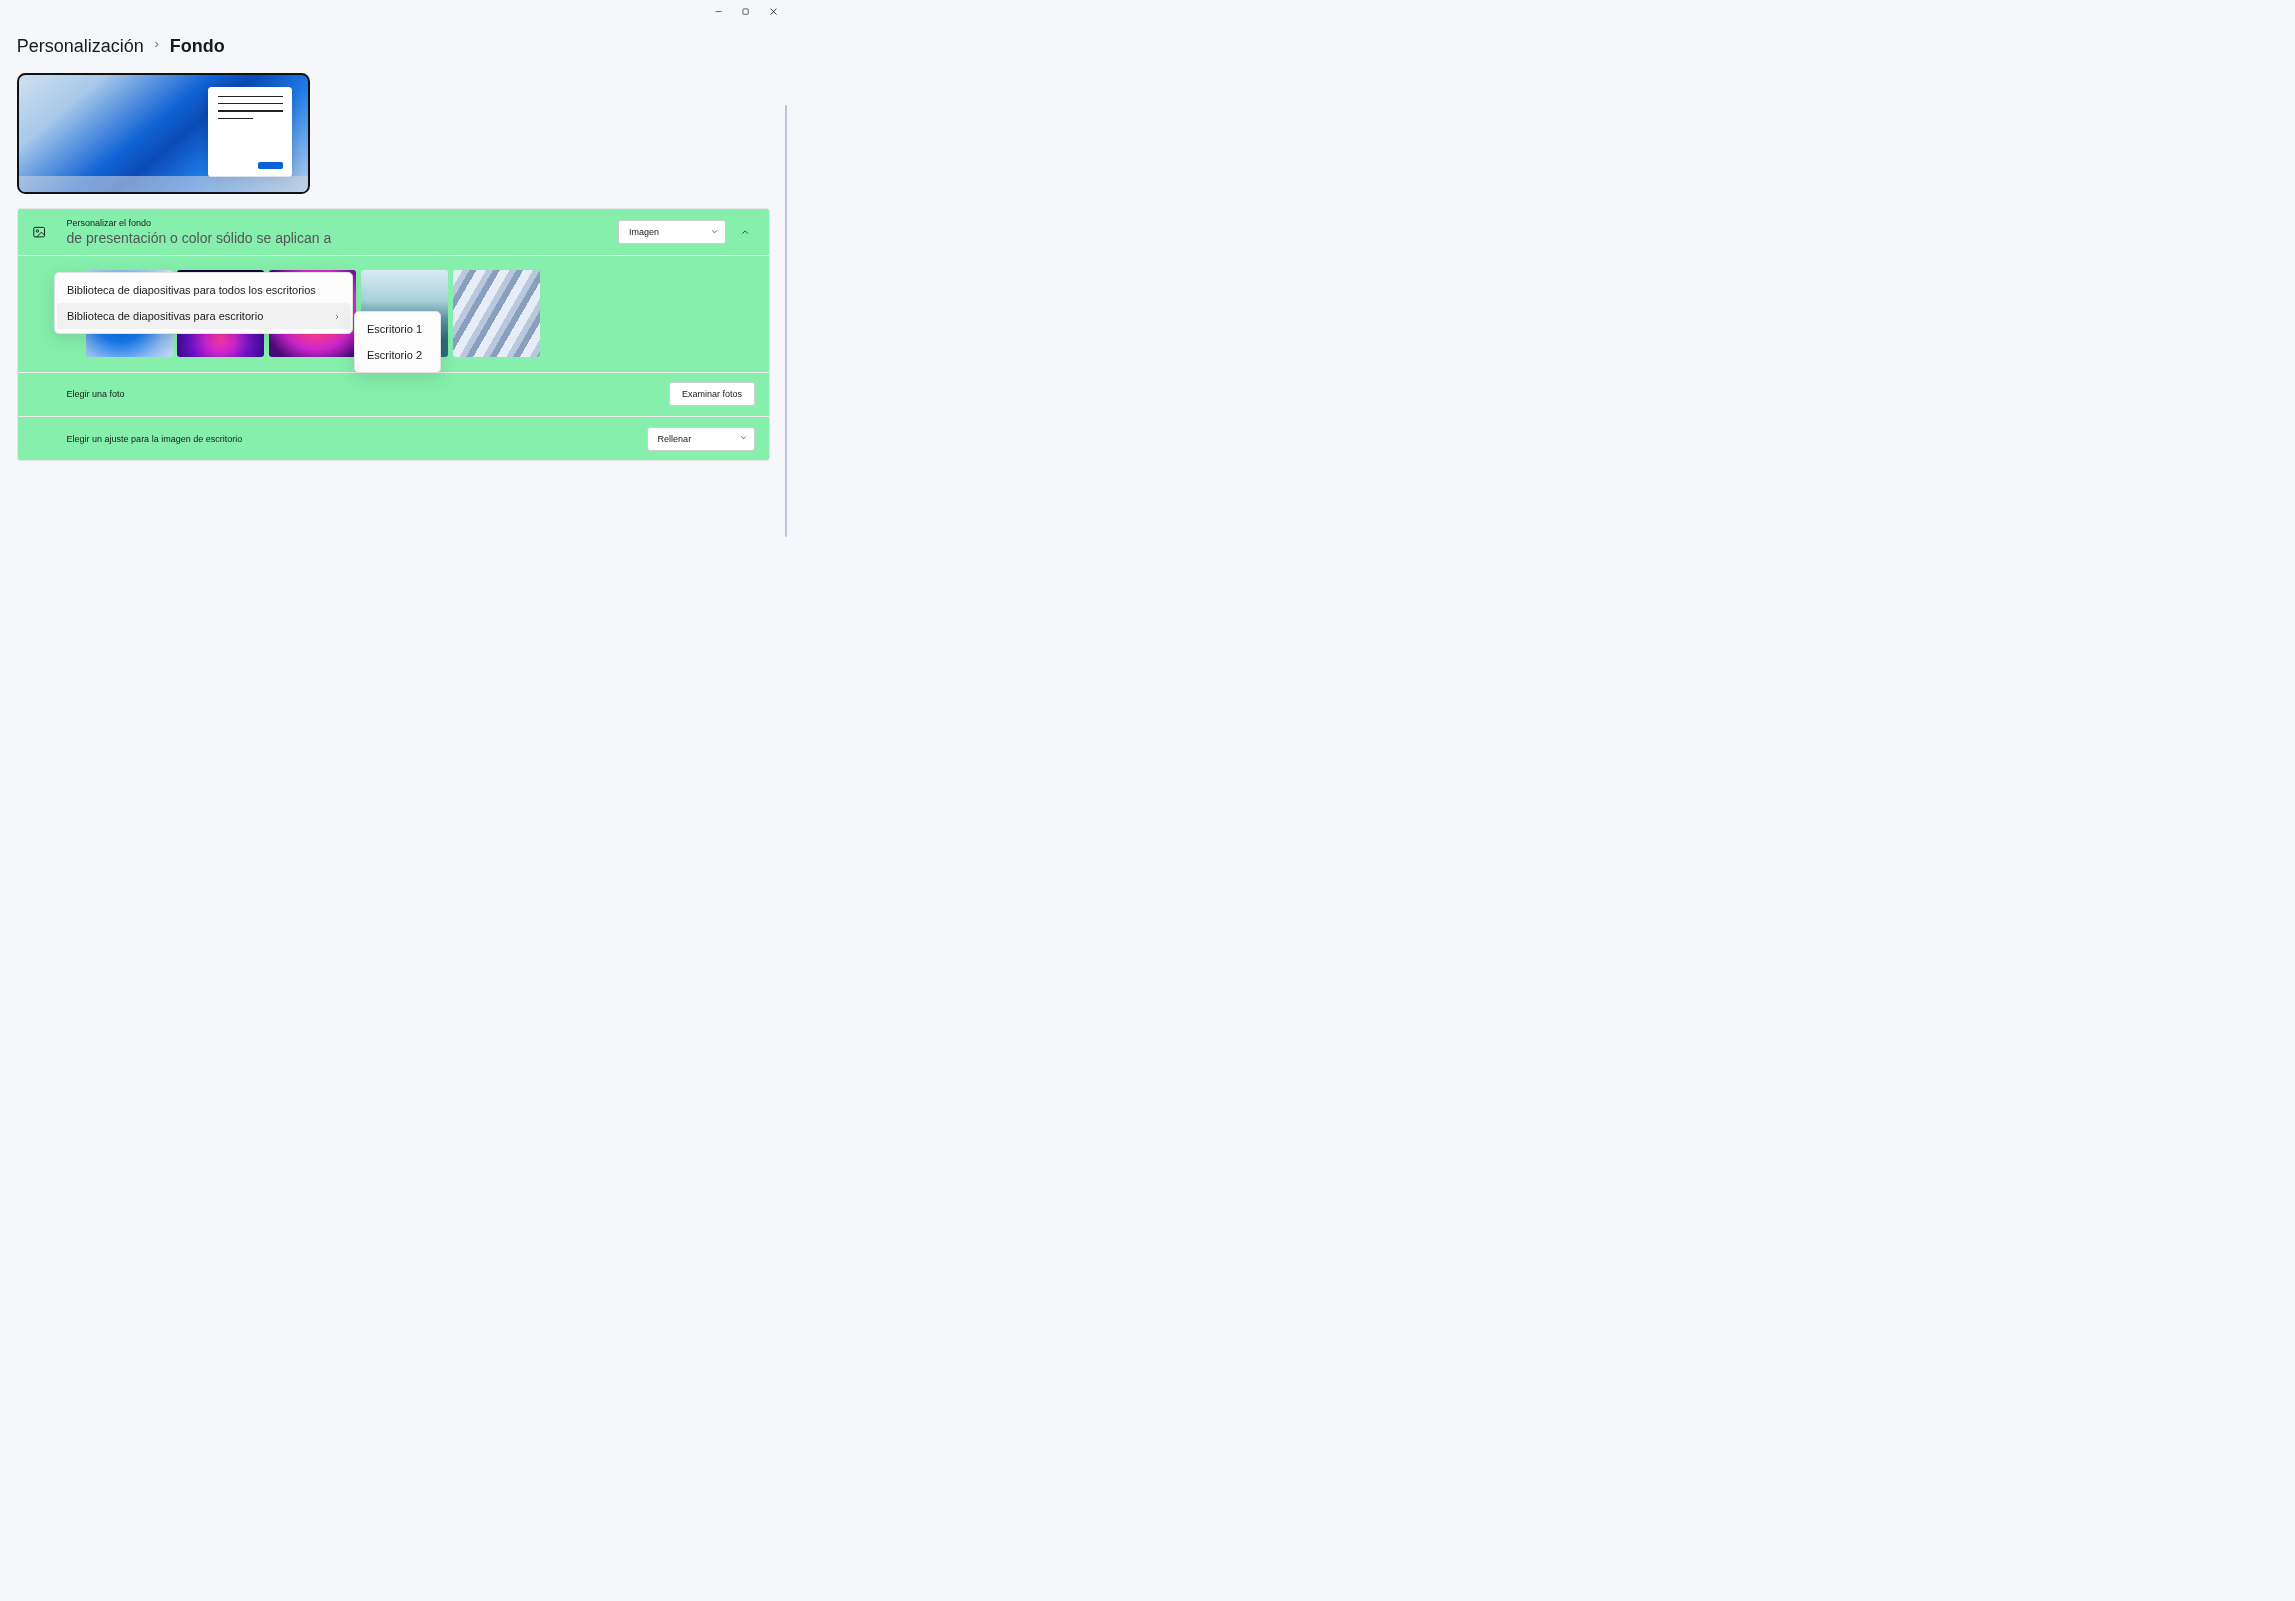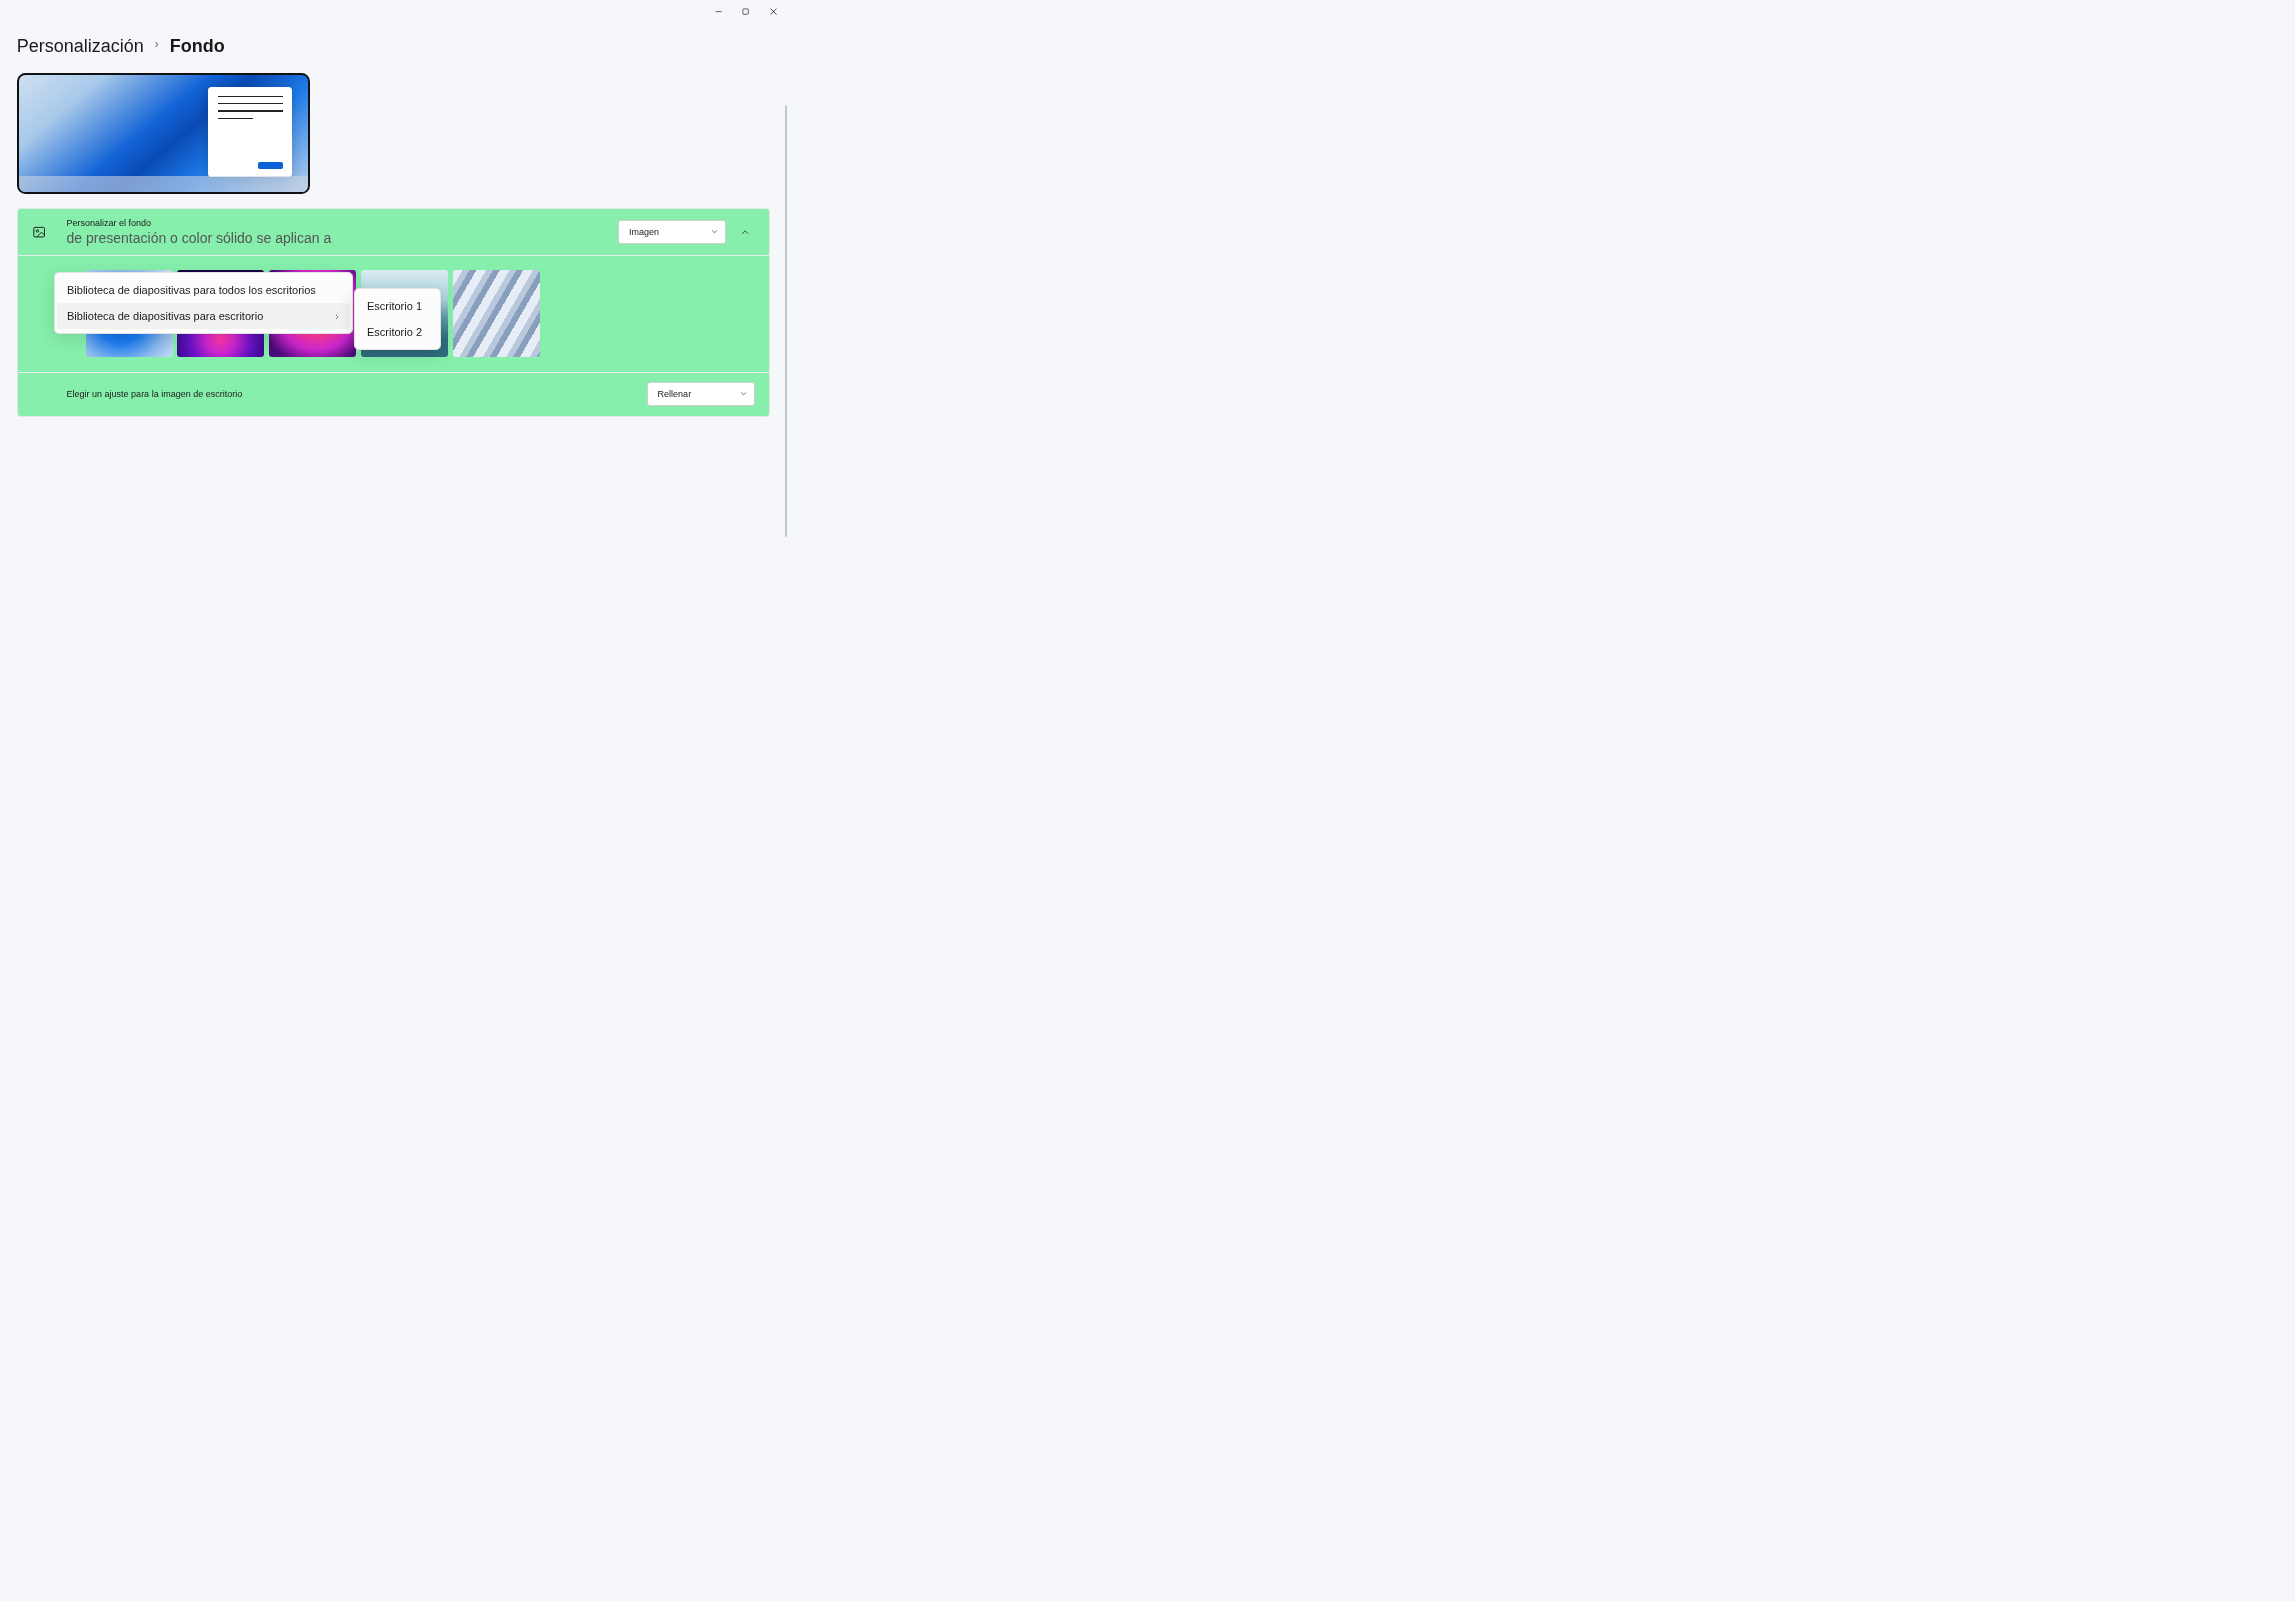--- a/index.html
+++ b/index.html
@@ -138,21 +138,21 @@
 }
 .ctx-item {
   padding:7.2px 12px;
   font-size:11px;
   display:flex; align-items:center; justify-content:space-between;
   cursor:pointer;
 }
 .ctx-item.hover { background:#f1f1f1; border-radius:3.6px; margin:0 2.4px; padding:7.2px 9.6px; }
 .ctx-sub {
   position:absolute;
-  left:299px; top:15px;
+  left:299px; top:38px;
   width:87px;
   background:#fcfcfc;
   border:0.6px solid #e2e2e2;
   border-radius:4.8px;
   box-shadow:0 4.8px 18px rgba(0,0,0,0.12);
   padding:3.6px 0;
 }
 .ctx-sub .ctx-item { padding:7.2px 12px; }
 
 .scrollbar {
@@ -230,20 +230,29 @@
     </div>
 
     <div class="thumb-row">
       <div class="thumb t1"></div>
       <div class="thumb t2"></div>
       <div class="thumb t3"></div>
       <div class="thumb t4"></div>
       <div class="thumb t5"></div>
     </div>
 
+    <div class="row">
+      <div class="row-icon" style="visibility:hidden"></div>
+      <div class="row-body">
+        <div class="row-title">Elegir una foto</div>
+      </div>
+      <div class="row-control">
+        <div class="btn-white">Examinar fotos</div>
+      </div>
+    </div>
 
     <div class="row">
       <div class="row-icon" style="visibility:hidden"></div>
       <div class="row-body">
         <div class="row-title">Elegir un ajuste para la imagen de escritorio</div>
       </div>
       <div class="row-control">
         <div class="select">
           <span>Rellenar</span>
           <span class="chev">

